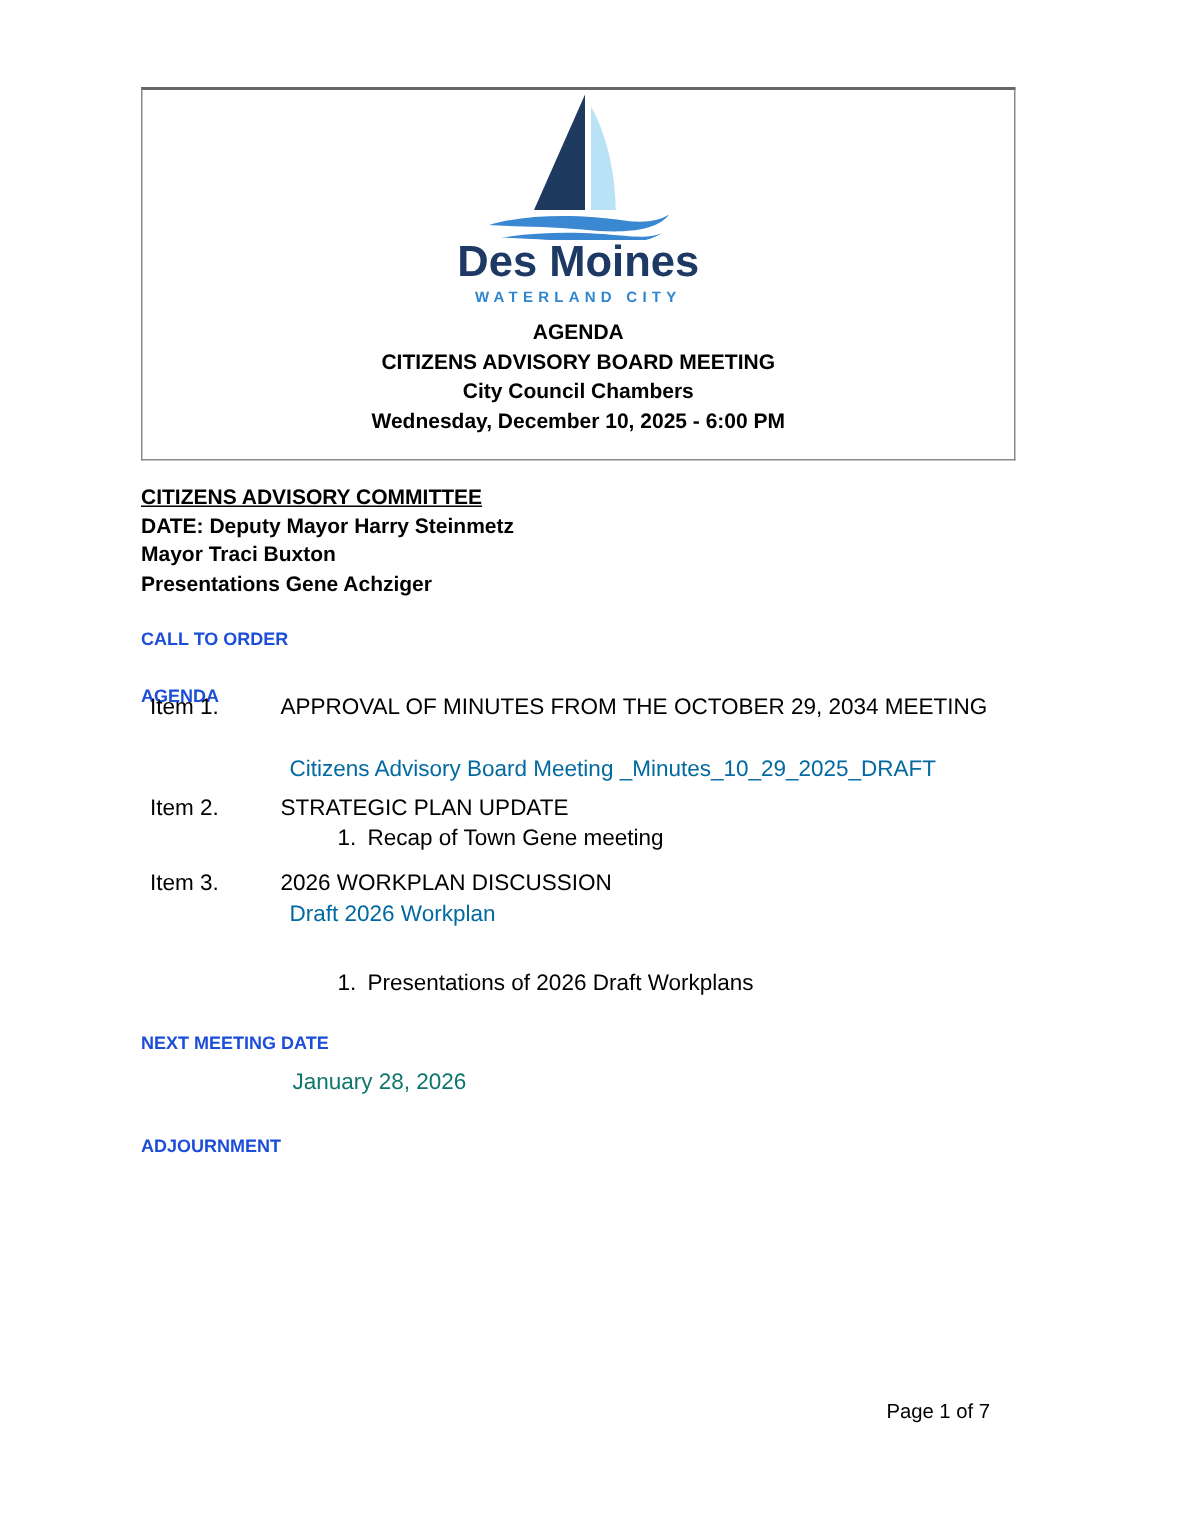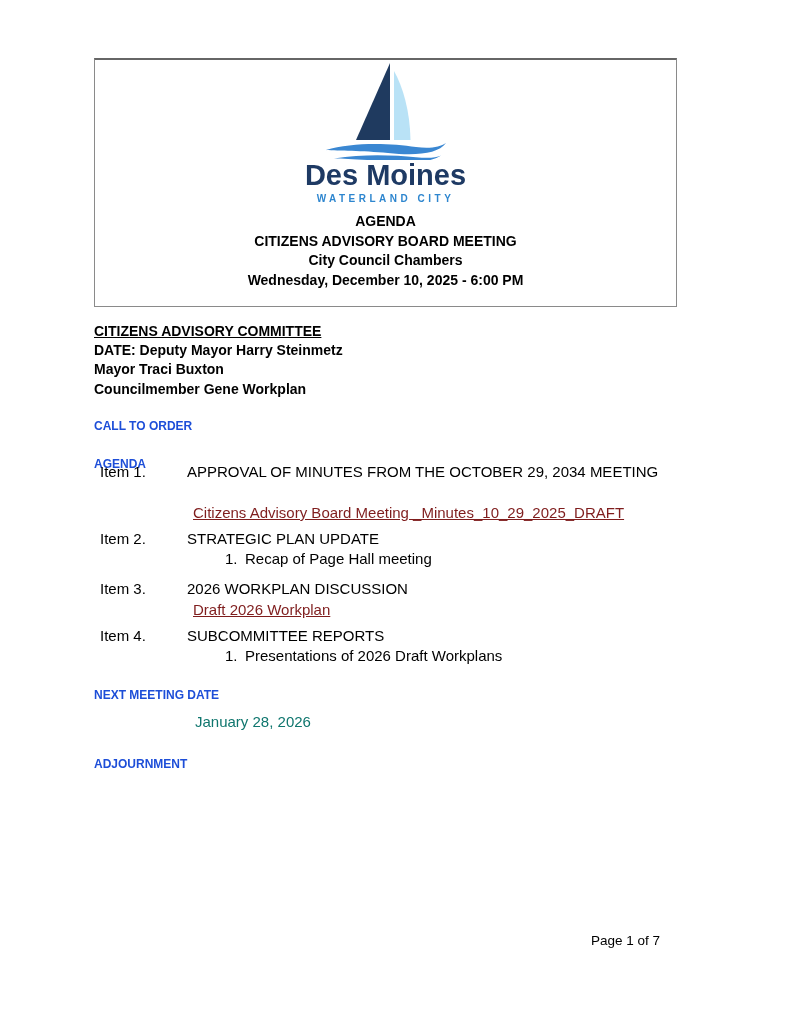--- a/index.html
+++ b/index.html
@@ -42,21 +42,21 @@
   .section-h{font-size:12px;font-weight:bold;color:#1d4ed8;line-height:16px;}
   #call-to-order{top:418px;}
   #agenda-heading{top:456px;}
   #next-meeting{top:687px;}
   #adjournment{top:756px;}
   .item-row{display:flex;font-size:15px;line-height:16px;color:#000;}
   .item-label{width:93px;flex:none;padding-left:6px;box-sizing:border-box;}
   .item-title{flex:1;}
   .doc-link{
     font-size:15px;line-height:16px;
-    color:#7f1d1d;text-decoration:underline;cursor:pointer;
+    color:#0369a1;cursor:pointer;
   }
   .sub-row{display:flex;font-size:15px;line-height:16px;color:#000;}
   .sub-num{width:20px;flex:none;}
   #item1{top:464px;} #link1{left:193px;top:505px;}
   #item2{top:531px;} #sub2{left:225px;top:551px;}
   #item3{top:581px;} #link2{left:193px;top:602px;}
   #item4{top:628px;} #sub4{left:648px0;top:648px;left:225px;}
   #meeting-date{left:195px;top:714px;font-size:15px;line-height:16px;color:#0f766e;}
   .footer{
     position:absolute;right:36px;top:933px;
@@ -82,51 +82,47 @@
       <div>CITIZENS ADVISORY BOARD MEETING</div>
       <div>City Council Chambers</div>
       <div>Wednesday, December 10, 2025 - 6:00 PM</div>
     </div>
   </div>
 
   <div class="abs committee">
     <div class="c-title">CITIZENS ADVISORY COMMITTEE</div>
     <div>DATE: Deputy Mayor Harry Steinmetz</div>
     <div>Mayor Traci Buxton</div>
-    <div>Councilmember Gene Workplan</div>
+    <div>Presentations Gene Achziger</div>
   </div>
 
   <div class="abs section-h" id="call-to-order">CALL TO ORDER</div>
   <div class="abs section-h" id="agenda-heading">AGENDA</div>
 
   <div class="abs item-row" id="item1">
     <div class="item-label">Item 1.</div>
     <div class="item-title">APPROVAL OF MINUTES FROM THE OCTOBER 29, 2034 MEETING</div>
   </div>
   <a class="abs doc-link" id="link1">Citizens Advisory Board Meeting _Minutes_10_29_2025_DRAFT</a>
 
   <div class="abs item-row" id="item2">
     <div class="item-label">Item 2.</div>
     <div class="item-title">STRATEGIC PLAN UPDATE</div>
   </div>
   <div class="abs sub-row" id="sub2">
     <div class="sub-num">1.</div>
-    <div>Recap of Page Hall meeting</div>
+    <div>Recap of Town Gene meeting</div>
   </div>
 
   <div class="abs item-row" id="item3">
     <div class="item-label">Item 3.</div>
     <div class="item-title">2026 WORKPLAN DISCUSSION</div>
   </div>
   <a class="abs doc-link" id="link2">Draft 2026 Workplan</a>
 
-  <div class="abs item-row" id="item4">
-    <div class="item-label">Item 4.</div>
-    <div class="item-title">SUBCOMMITTEE REPORTS</div>
-  </div>
   <div class="abs sub-row" id="sub4">
     <div class="sub-num">1.</div>
     <div>Presentations of 2026 Draft Workplans</div>
   </div>
 
   <div class="abs section-h" id="next-meeting">NEXT MEETING DATE</div>
   <div class="abs" id="meeting-date">January 28, 2026</div>
   <div class="abs section-h" id="adjournment">ADJOURNMENT</div>
 
   <div class="footer">Page 1 of 7</div>

